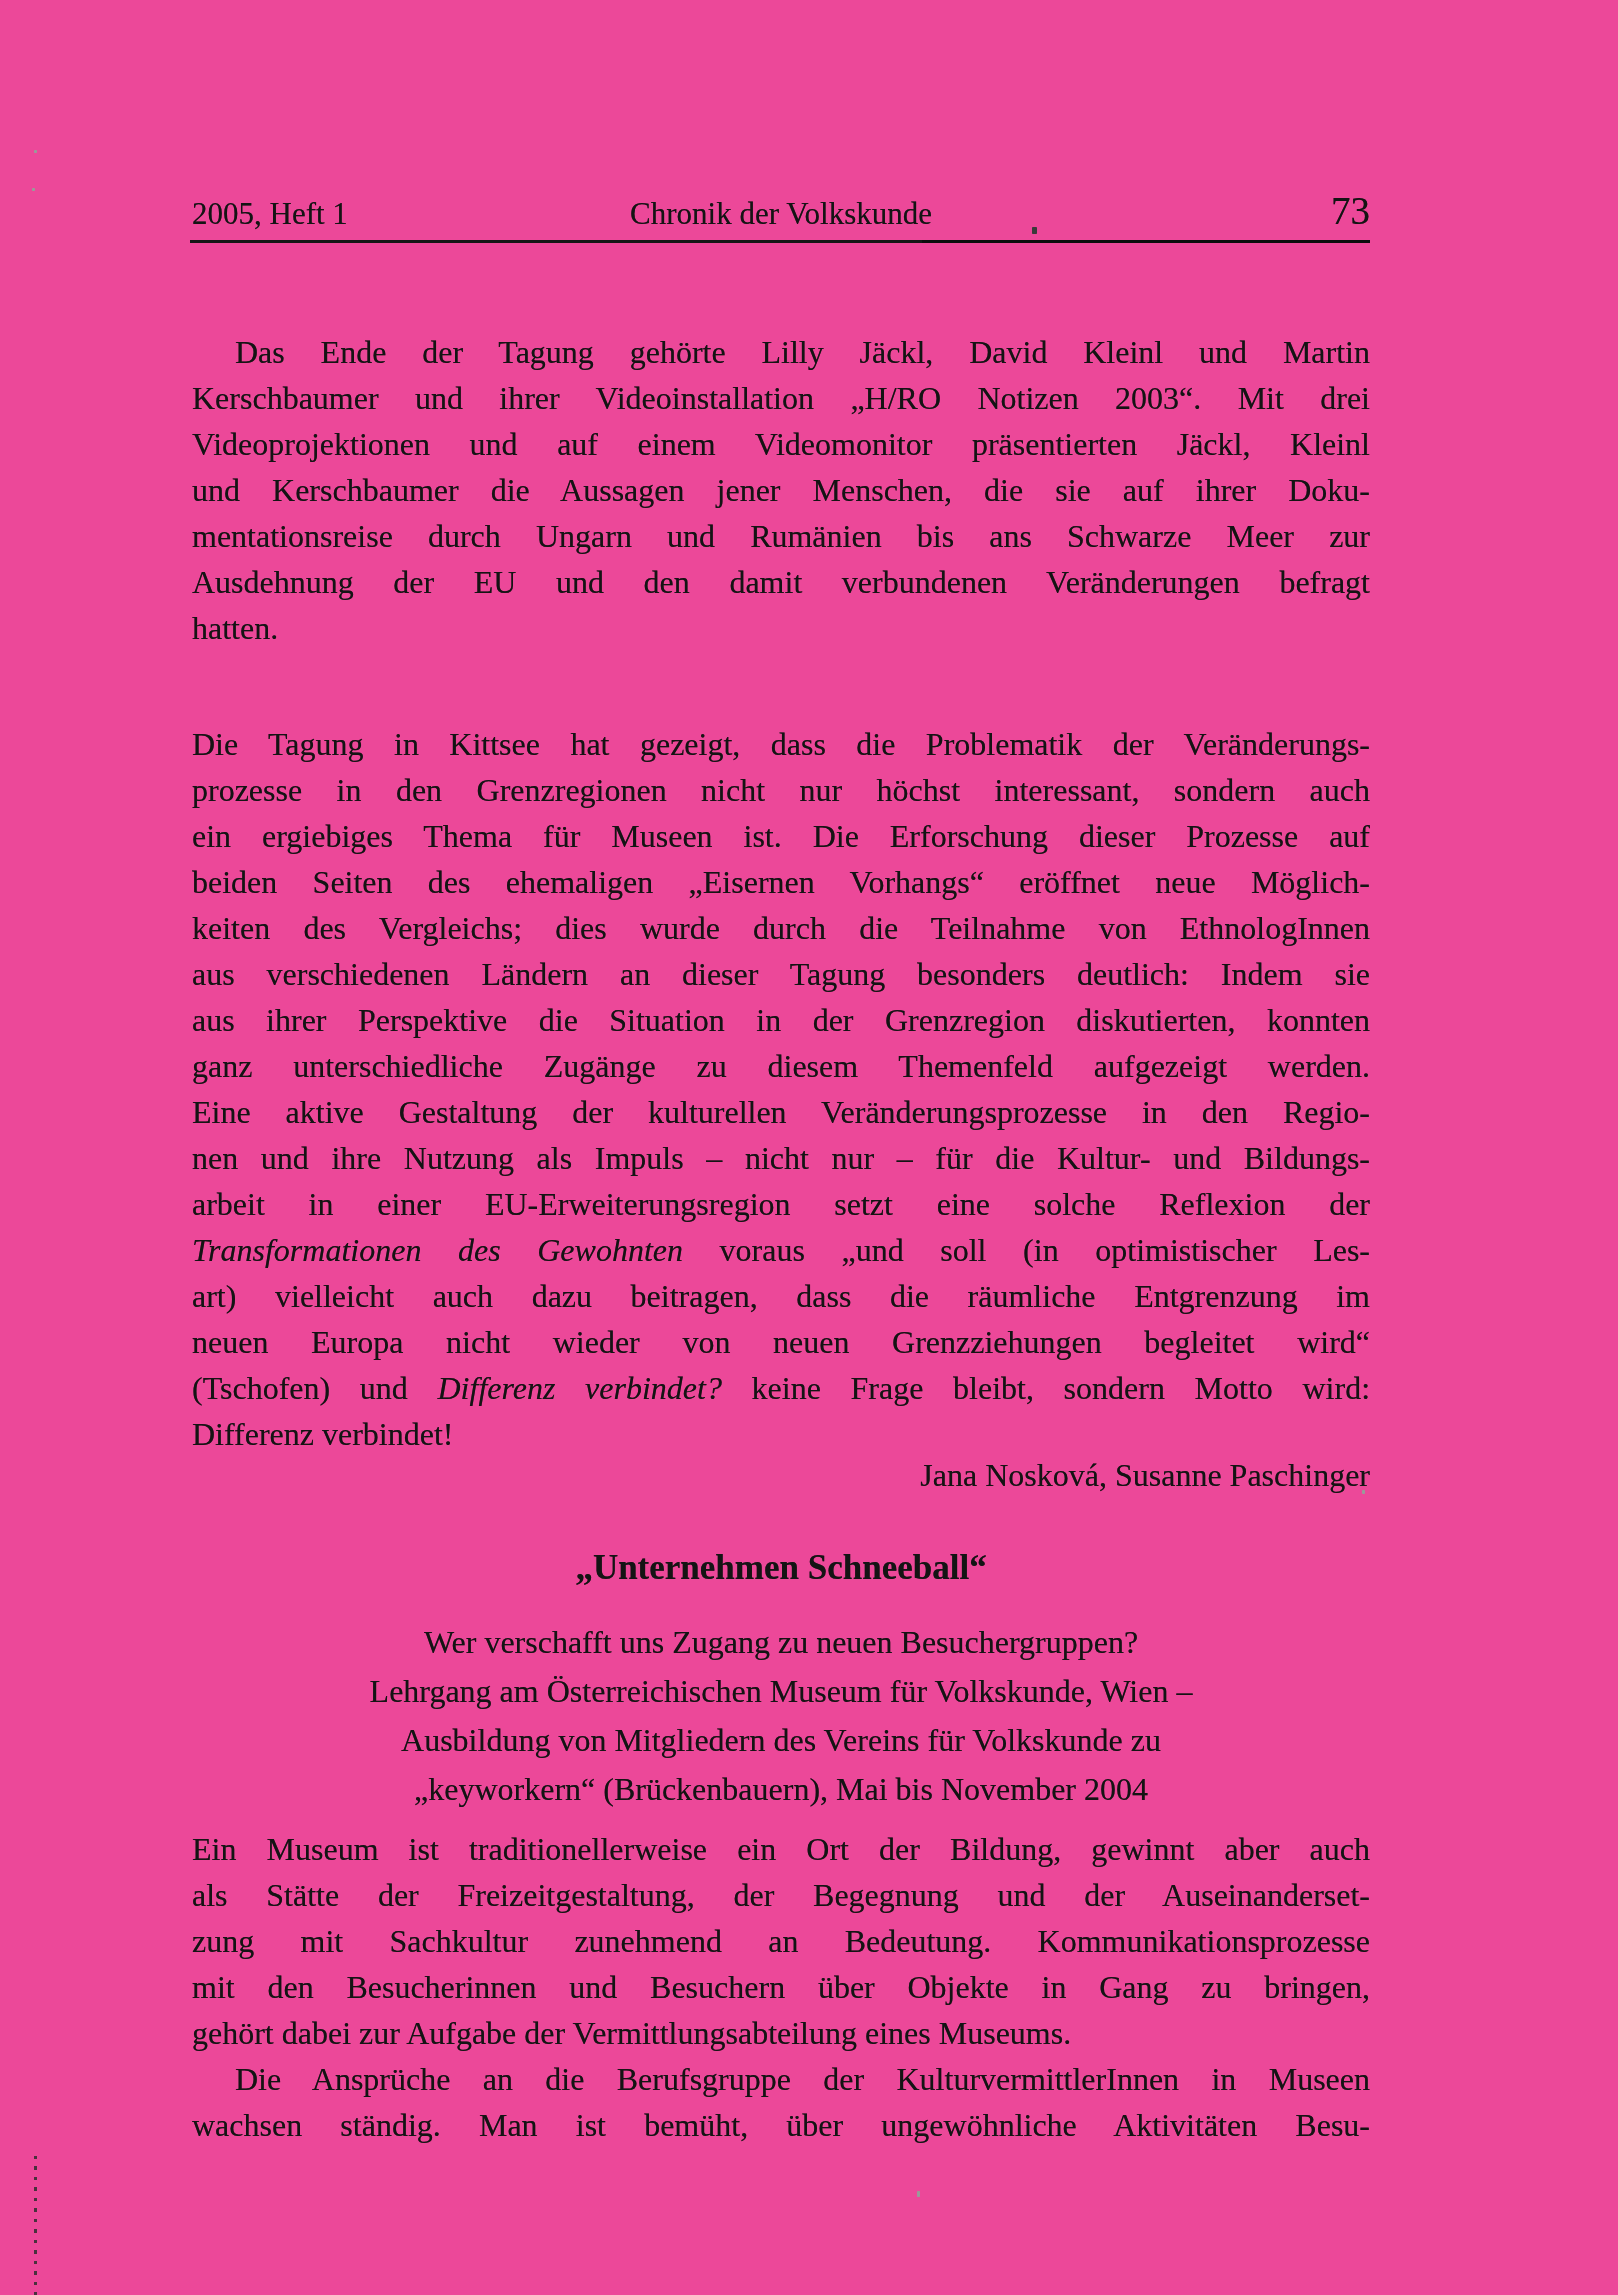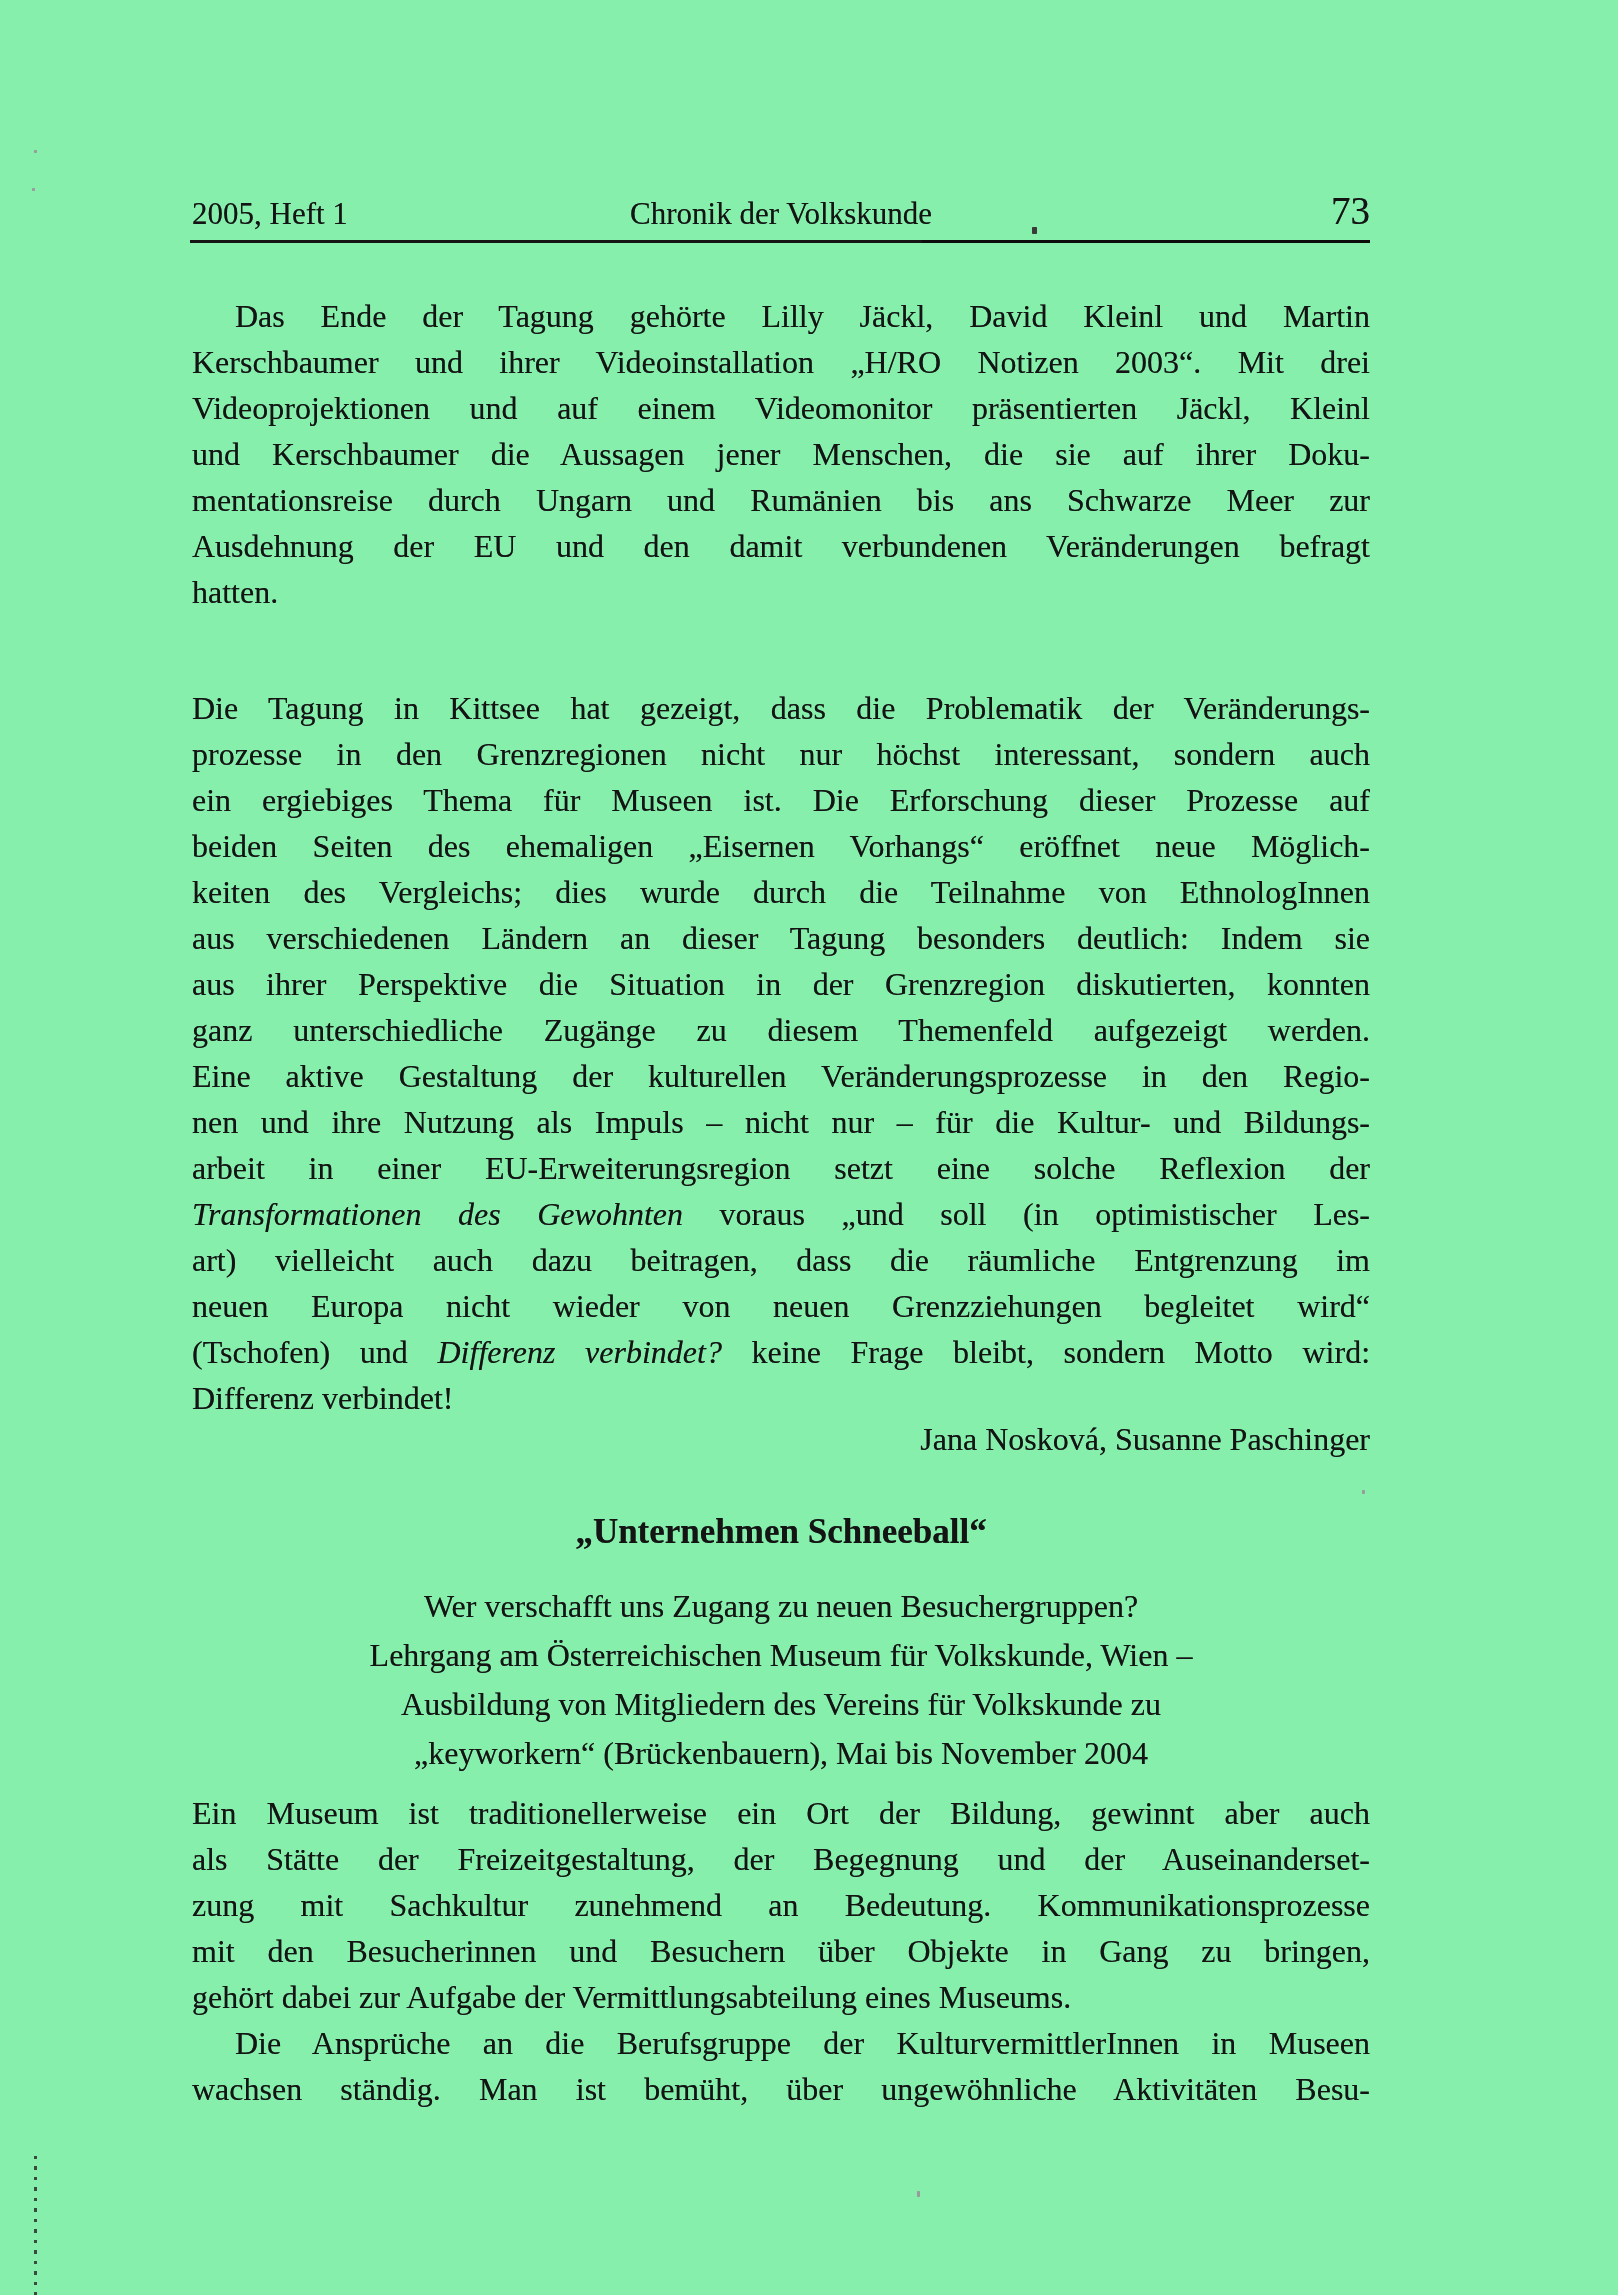--- a/index.html
+++ b/index.html
@@ -1,39 +1,39 @@
 <!DOCTYPE html>
 <html style="font-size:13px"><head>
 <meta charset="utf-8">
 <style>
   html,body{margin:0;padding:0;background:#e9e9e9;}
   .page{
     position:relative;
     width:1618px;height:2295px;
     margin:0 auto;
-    background:#86efac;
+    background:#ec4899;
     overflow:hidden;
     font-family:"Liberation Serif","DejaVu Serif",serif;
     color:#141414;
     text-shadow:0 0 0.4px rgba(10,10,10,0.55);
   }
   
   .running-header{
     position:absolute;left:192px;top:184px;width:1178px;
     display:grid;grid-template-columns:1fr auto 1fr;align-items:baseline;
   }
   .hdr-left{font-size:31px;text-align:left;}
   .hdr-center{font-size:31px;text-align:center;justify-self:center;margin-top:12px;}
   .hdr-right{font-size:39px;text-align:left;justify-self:end;}
   .header-rule{
     position:absolute;left:190px;top:240px;width:1180px;height:3.2px;
     background:linear-gradient(to right,#161616 0 62%,#0d0d0d 62% 100%);
   }
   
-  .block{position:absolute;left:192px;width:1178px;}
+  .block{position:absolute;left:192px;width:1178px;margin-top:36px;}
   .line{
     height:46px;line-height:46px;font-size:32px;
     overflow:hidden;white-space:normal;
   }
   .block-justify .line{text-align:justify;text-align-last:justify;}
   .block-center .line{text-align:center;text-align-last:center;}
   .block-right .line{text-align:left;text-align-last:right;}
   .line.align-left{text-align:center;text-align-last:left;}
   .line.indent{padding-left:43px;}
   .subtitle-block .line{height:49px;line-height:49px;font-size:32px;}

